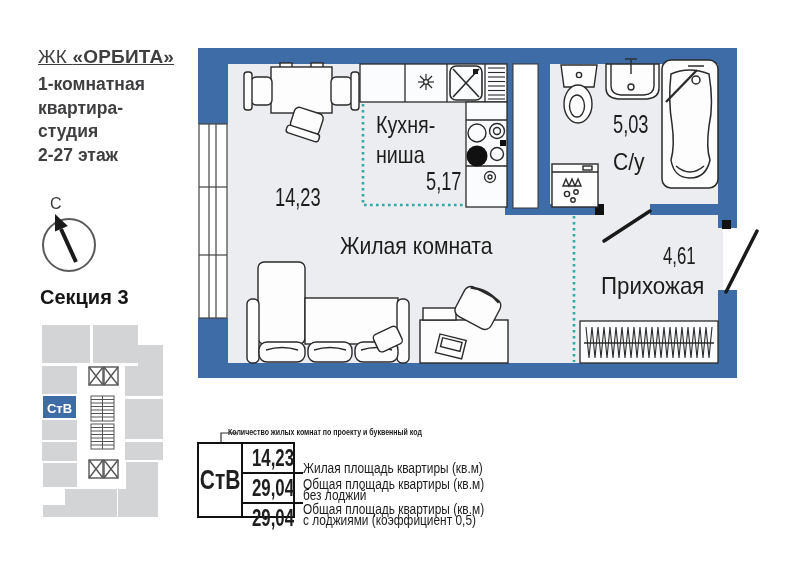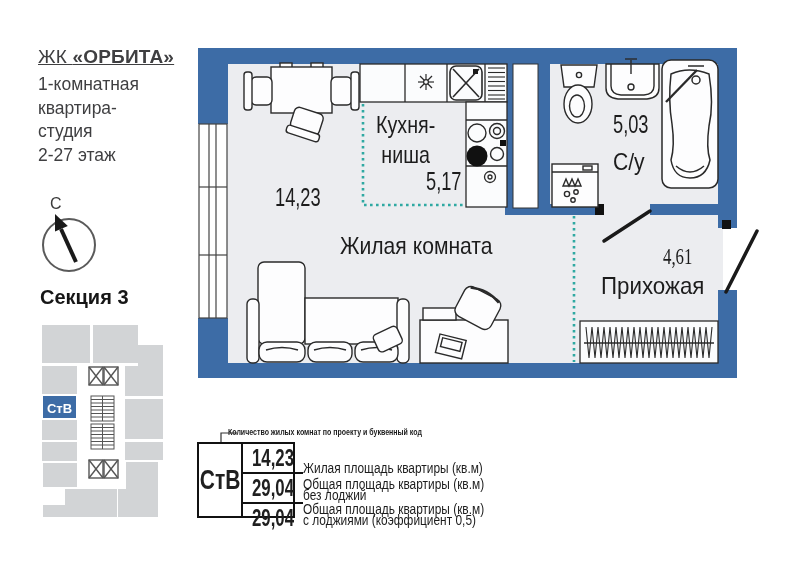--- a/index.html
+++ b/index.html
@@ -4,26 +4,26 @@
 <style>
   html,body{margin:0;padding:0;}
   body{width:800px;height:566px;position:relative;background:#ffffff;
        font-family:"Liberation Sans",sans-serif;color:#1f1f1f;overflow:hidden;}
   .abs{position:absolute;}
   .cond{display:inline-block;transform-origin:0 50%;white-space:pre-line;}
   
   .brand{left:38px;top:46px;font-size:19px;color:#3f3f41;letter-spacing:.2px;white-space:nowrap;text-decoration:underline;}
   .brand .pfx{font-weight:500;}
   .brand .nm{font-weight:800;}
-  .subtitle{left:38px;top:73px;font-size:17.5px;font-weight:400;color:#3f3f41;
+  .subtitle{left:38px;top:73px;font-size:17.5px;font-weight:700;color:#3f3f41;
             line-height:23.5px;white-space:pre-line;}
   .north-label{left:50px;top:195px;font-size:16px;color:#3a3a3a;}
   .section-title{left:40px;top:286px;font-size:20px;font-weight:800;color:#161616;}
   
-  .room-label{font-size:24px;color:#1c1c1c;line-height:30px;text-align:center;}
+  .room-label{font-size:24px;color:#1c1c1c;line-height:30px;}
   .room-num{font-size:25px;color:#1c1c1c;line-height:25px;}
   
   .legend-box{left:197px;top:442px;width:98px;height:76px;background:#fff;
               border:2px solid #111;box-sizing:border-box;display:flex;}
   .legend-code{width:42px;border-right:2px solid #111;display:flex;align-items:center;
                justify-content:center;font-size:28px;font-weight:700;}
   .legend-vals{flex:1;display:flex;flex-direction:column;}
   .legend-vals .cell{flex:1;display:flex;align-items:center;justify-content:center;
                      border-bottom:2px solid #111;font-size:24px;font-weight:700;}
   .legend-vals .cell:last-child{border-bottom:none;}
@@ -284,21 +284,21 @@
 </div>
 <div class="abs room-label" style="left:340px;top:231px;">
   <span class="cond" style="transform:scaleX(.88);">Жилая комната</span>
 </div>
 <div class="abs room-num" style="left:613px;top:112px;">
   <span class="cond" style="transform:scaleX(.73);">5,03</span>
 </div>
 <div class="abs room-label" style="left:613px;top:147px;">
   <span class="cond" style="transform:scaleX(.88);">С/у</span>
 </div>
-<div class="abs room-num" style="left:663px;top:244px;font-size:23px;font-family:Liberation Serif, serif;">
+<div class="abs room-num" style="left:663px;top:244px;font-size:23px;">
   <span class="cond" style="transform:scaleX(.73);">4,61</span>
 </div>
 <div class="abs room-label" style="left:601px;top:271px;">
   <span class="cond" style="transform:scaleX(.93);">Прихожая</span>
 </div>
 
 <div class="abs legend-callout">
   <span class="cond" style="transform:scaleX(.78);">Количество жилых комнат по проекту и буквенный код</span>
 </div>
 <div class="abs legend-box">

